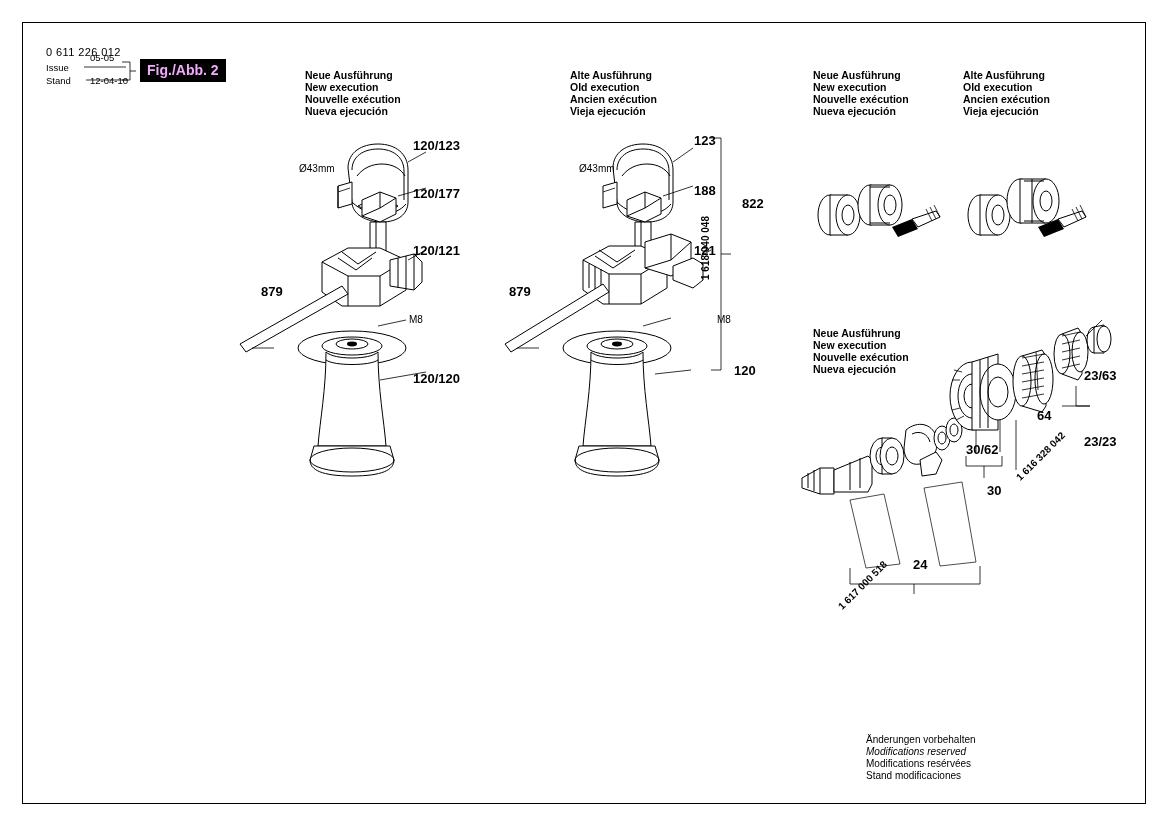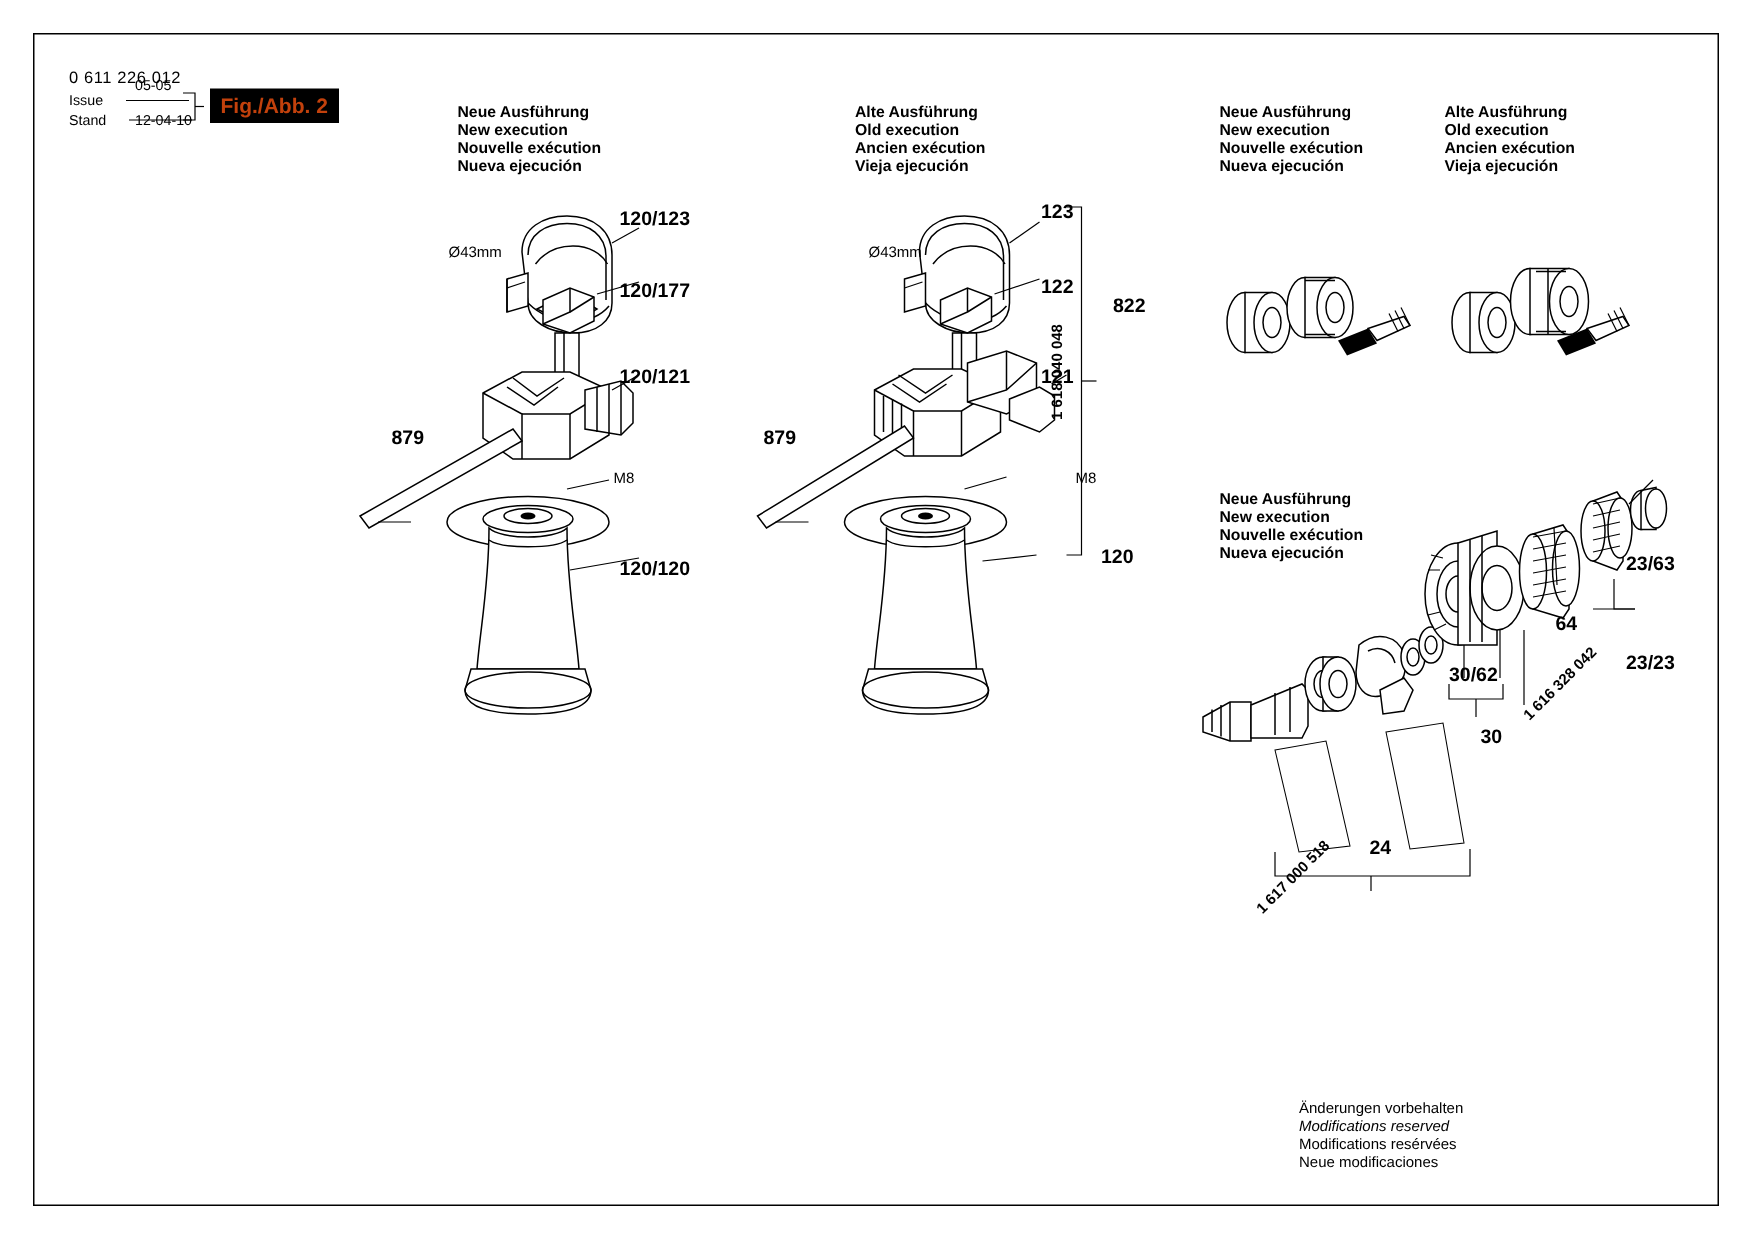--- a/index.html
+++ b/index.html
@@ -2,21 +2,21 @@
 <html><head>
 <meta charset="utf-8">
 <style>
   html,body{margin:0;padding:0;background:#ffffff;}
   body{width:1169px;height:826px;position:relative;font-family:"Liberation Sans",sans-serif;color:#000;}
   .page{position:absolute;left:0;top:0;width:1169px;height:826px;overflow:hidden;}
   .frame{position:absolute;left:22px;top:22px;width:1124px;height:782px;border:1.5px solid #000;box-sizing:border-box;}
   .txt{position:absolute;white-space:pre;}
   .hdr-num{font-size:11px;letter-spacing:.4px;}
   .small{font-size:9.5px;}
-  .figbox{position:absolute;background:#000;color:#c2410c;font-weight:bold;font-size:14px;padding:3px 7px 4px 7px;}
+  .figbox{position:absolute;background:#000;color:#f0abfc;font-weight:bold;font-size:14px;padding:3px 7px 4px 7px;}
   .grp{font-size:10.5px;line-height:11.6px;font-weight:bold;}
   .lbl{font-size:13px;font-weight:bold;}
   .lbl-sm{font-size:10px;font-weight:bold;}
   .plain{font-size:10px;}
   .rot90{transform-origin:0 0;transform:rotate(-90deg);}
   .rot45{transform-origin:0 0;transform:rotate(-45deg);}
   .foot{font-size:10px;line-height:11.5px;text-align:left;}
   svg{position:absolute;left:0;top:0;overflow:visible;}
   .thin{stroke:#000;stroke-width:.8;fill:none;}
   .wfill{fill:#fff;stroke:#000;stroke-width:1;}
@@ -166,21 +166,21 @@
     <path class="thin" d="M168 66 L198 56"></path>
     <path class="thin" d="M206 126 L216 120"></path>
     <path class="thin" d="M148 196 L176 188"></path>
     <path class="thin" d="M22 218 L44 218"></path>
     <path class="thin" d="M160 244 L196 240"></path>
 
     <path class="thin" d="M216 8 L226 8 L226 240 L216 240"></path>
     <path class="thin" d="M226 124 L236 124"></path>
   </svg>
   <div class="txt lbl" style="left:694px;top:133px;">123</div>
-  <div class="txt lbl" style="left:694px;top:183px;">122</div>
+  <div class="txt lbl" style="left:694px;top:183px;">188</div>
   <div class="txt lbl" style="left:694px;top:243px;">121</div>
   <div class="txt lbl" style="left:692px;top:363px;padding-left:42px;">120</div>
   <div class="txt lbl" style="left:509px;top:284px;">879</div>
   <div class="txt plain" style="left:717px;top:314px;">M8</div>
   <div class="txt plain" style="left:579px;top:163px;">Ø43mm</div>
   <div class="txt lbl" style="left:742px;top:196px;">822</div>
   <div class="txt lbl-sm rot90" style="left:700px;top:280px;">1 618 040 048</div>
 
   <svg width="140" height="110" style="left:808px;top:165px;">
 
@@ -280,14 +280,14 @@
   <div class="txt lbl" style="left:1037px;top:408px;">64</div>
   <div class="txt lbl" style="left:966px;top:442px;">30/62</div>
   <div class="txt lbl" style="left:987px;top:483px;">30</div>
   <div class="txt lbl" style="left:913px;top:557px;">24</div>
   <div class="txt lbl-sm rot45" style="left:1014px;top:475px;">1 616 328 042</div>
   <div class="txt lbl-sm rot45" style="left:836px;top:604px;">1 617 000 518</div>
 
   <div class="txt foot" style="left:866px;top:734px;width:240px;">Änderungen vorbehalten</div>
   <div class="txt foot" style="left:866px;top:746px;width:240px;font-style:italic;">Modifications reserved</div>
   <div class="txt foot" style="left:866px;top:758px;width:240px;">Modifications resérvées</div>
-  <div class="txt foot" style="left:866px;top:770px;width:240px;">Neue modificaciones</div>
+  <div class="txt foot" style="left:866px;top:770px;width:240px;">Stand modificaciones</div>
 </div>
 
 </body></html>

